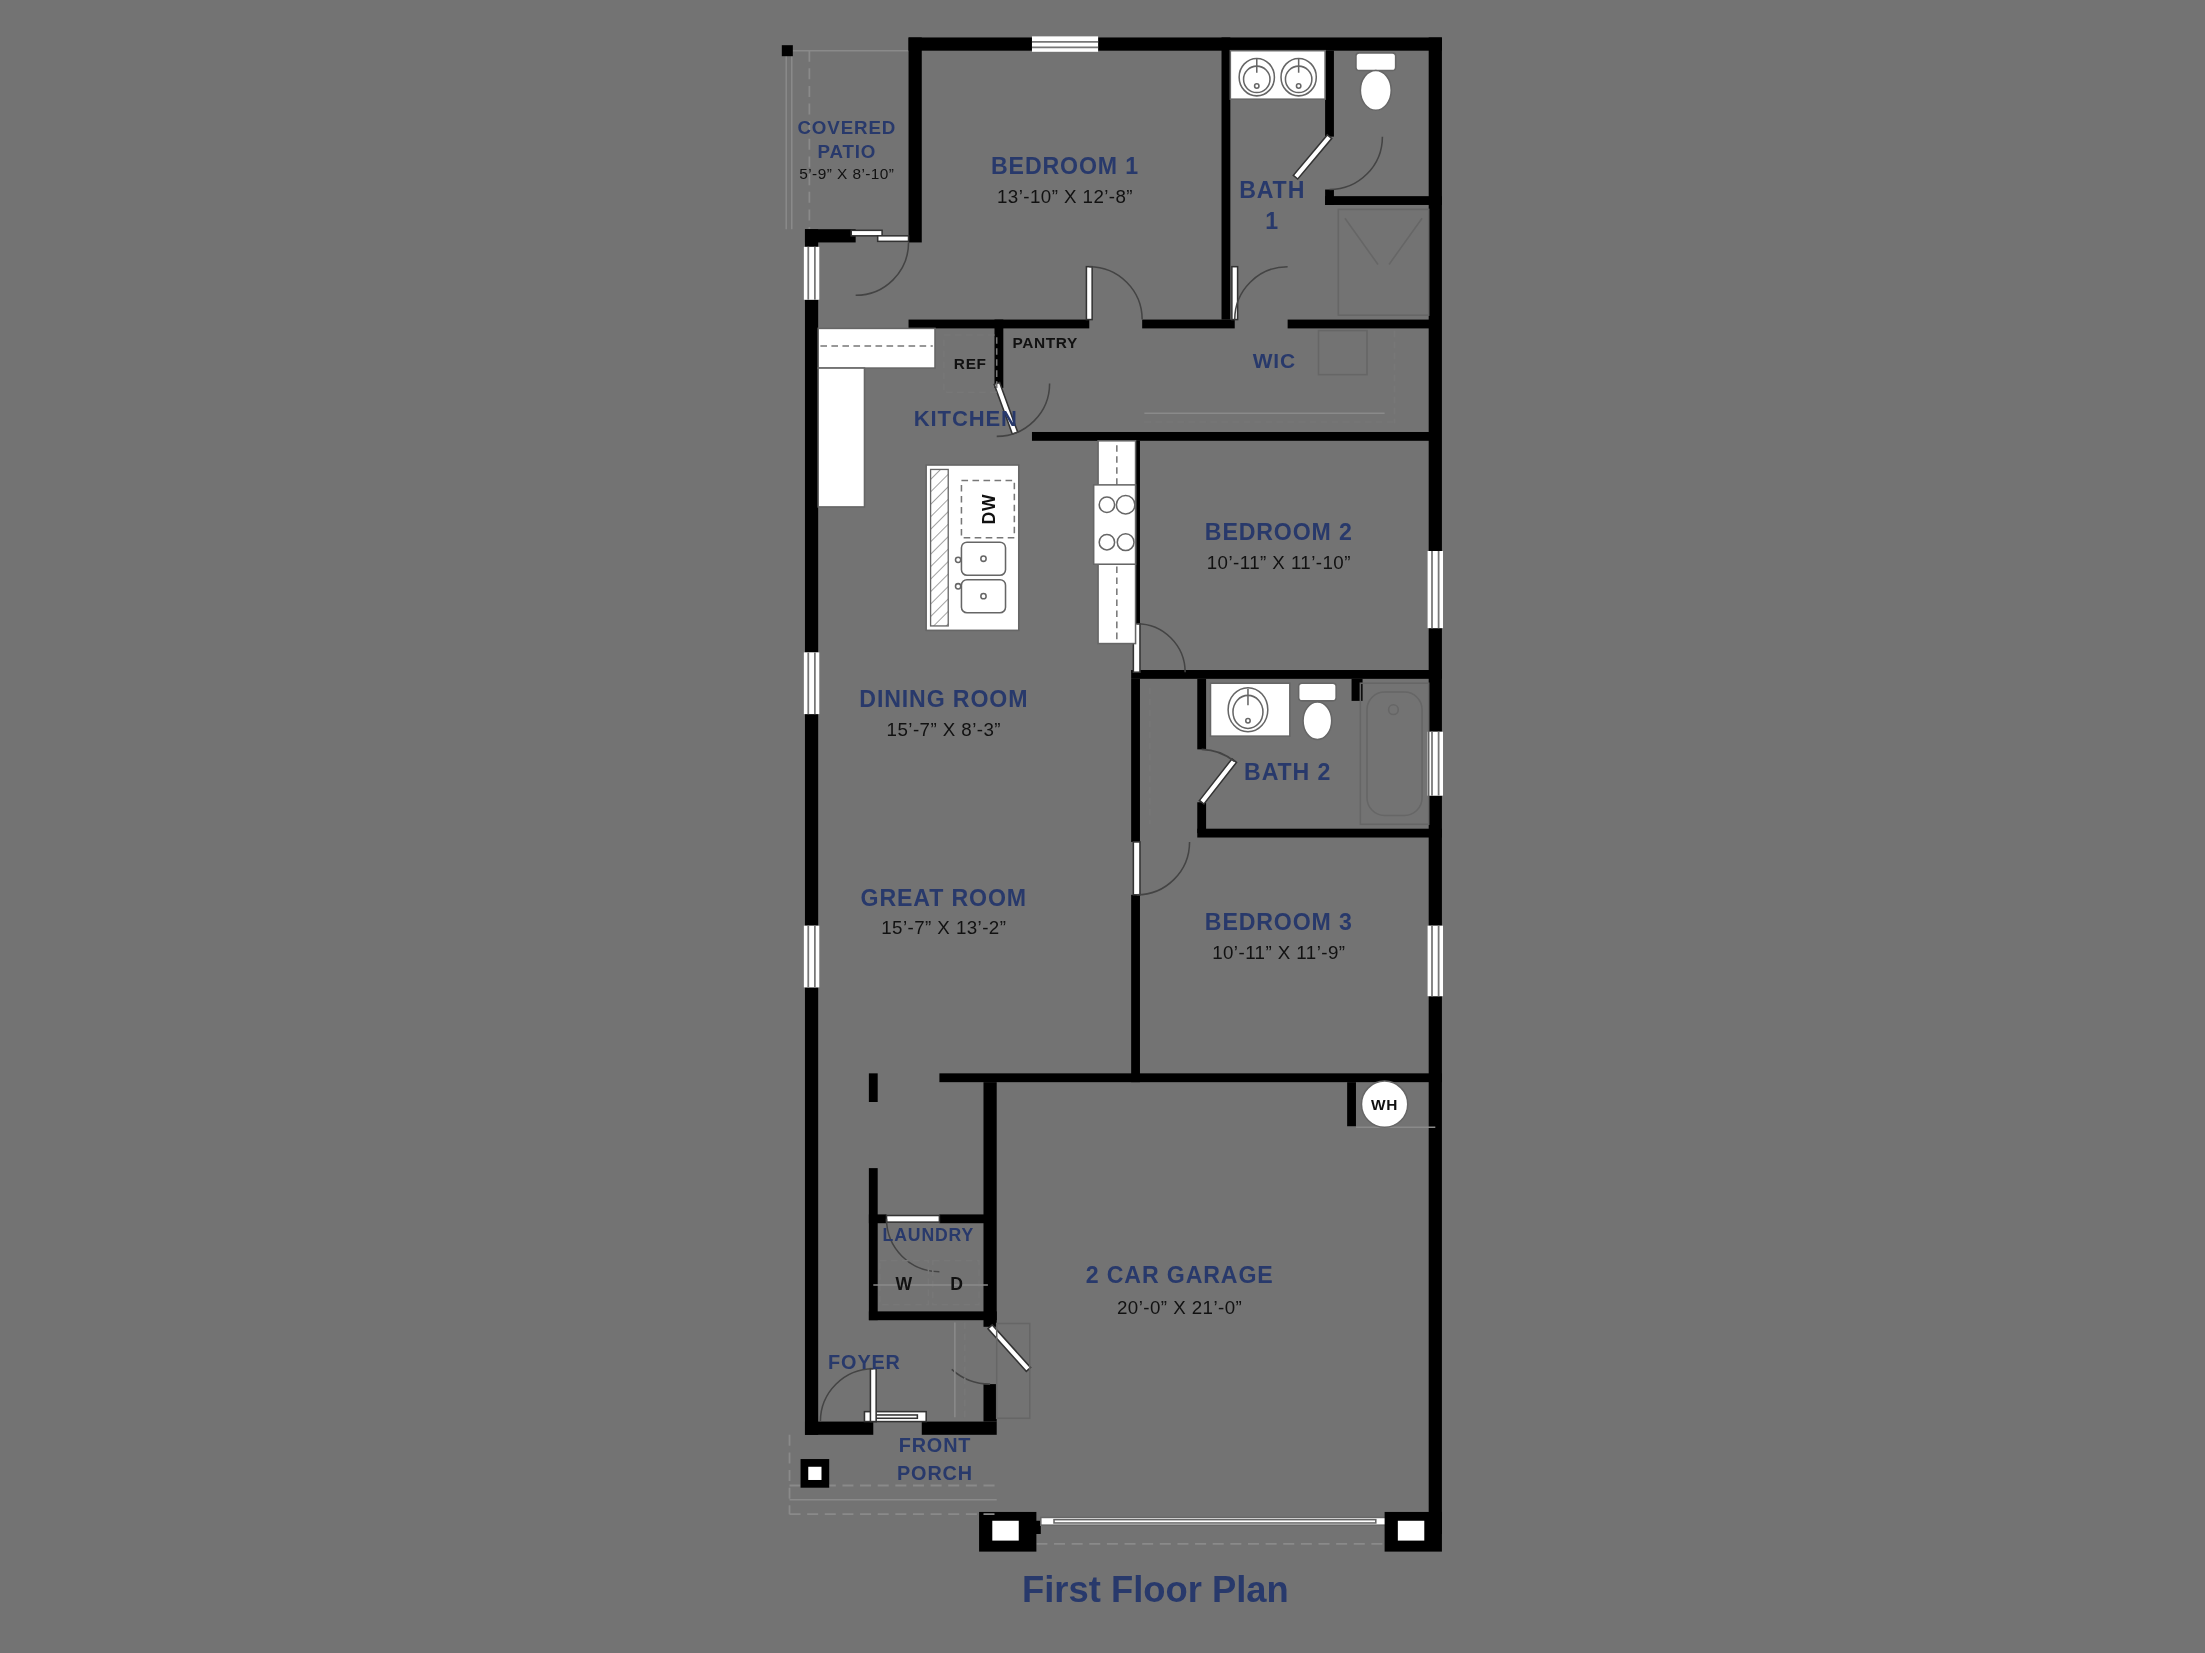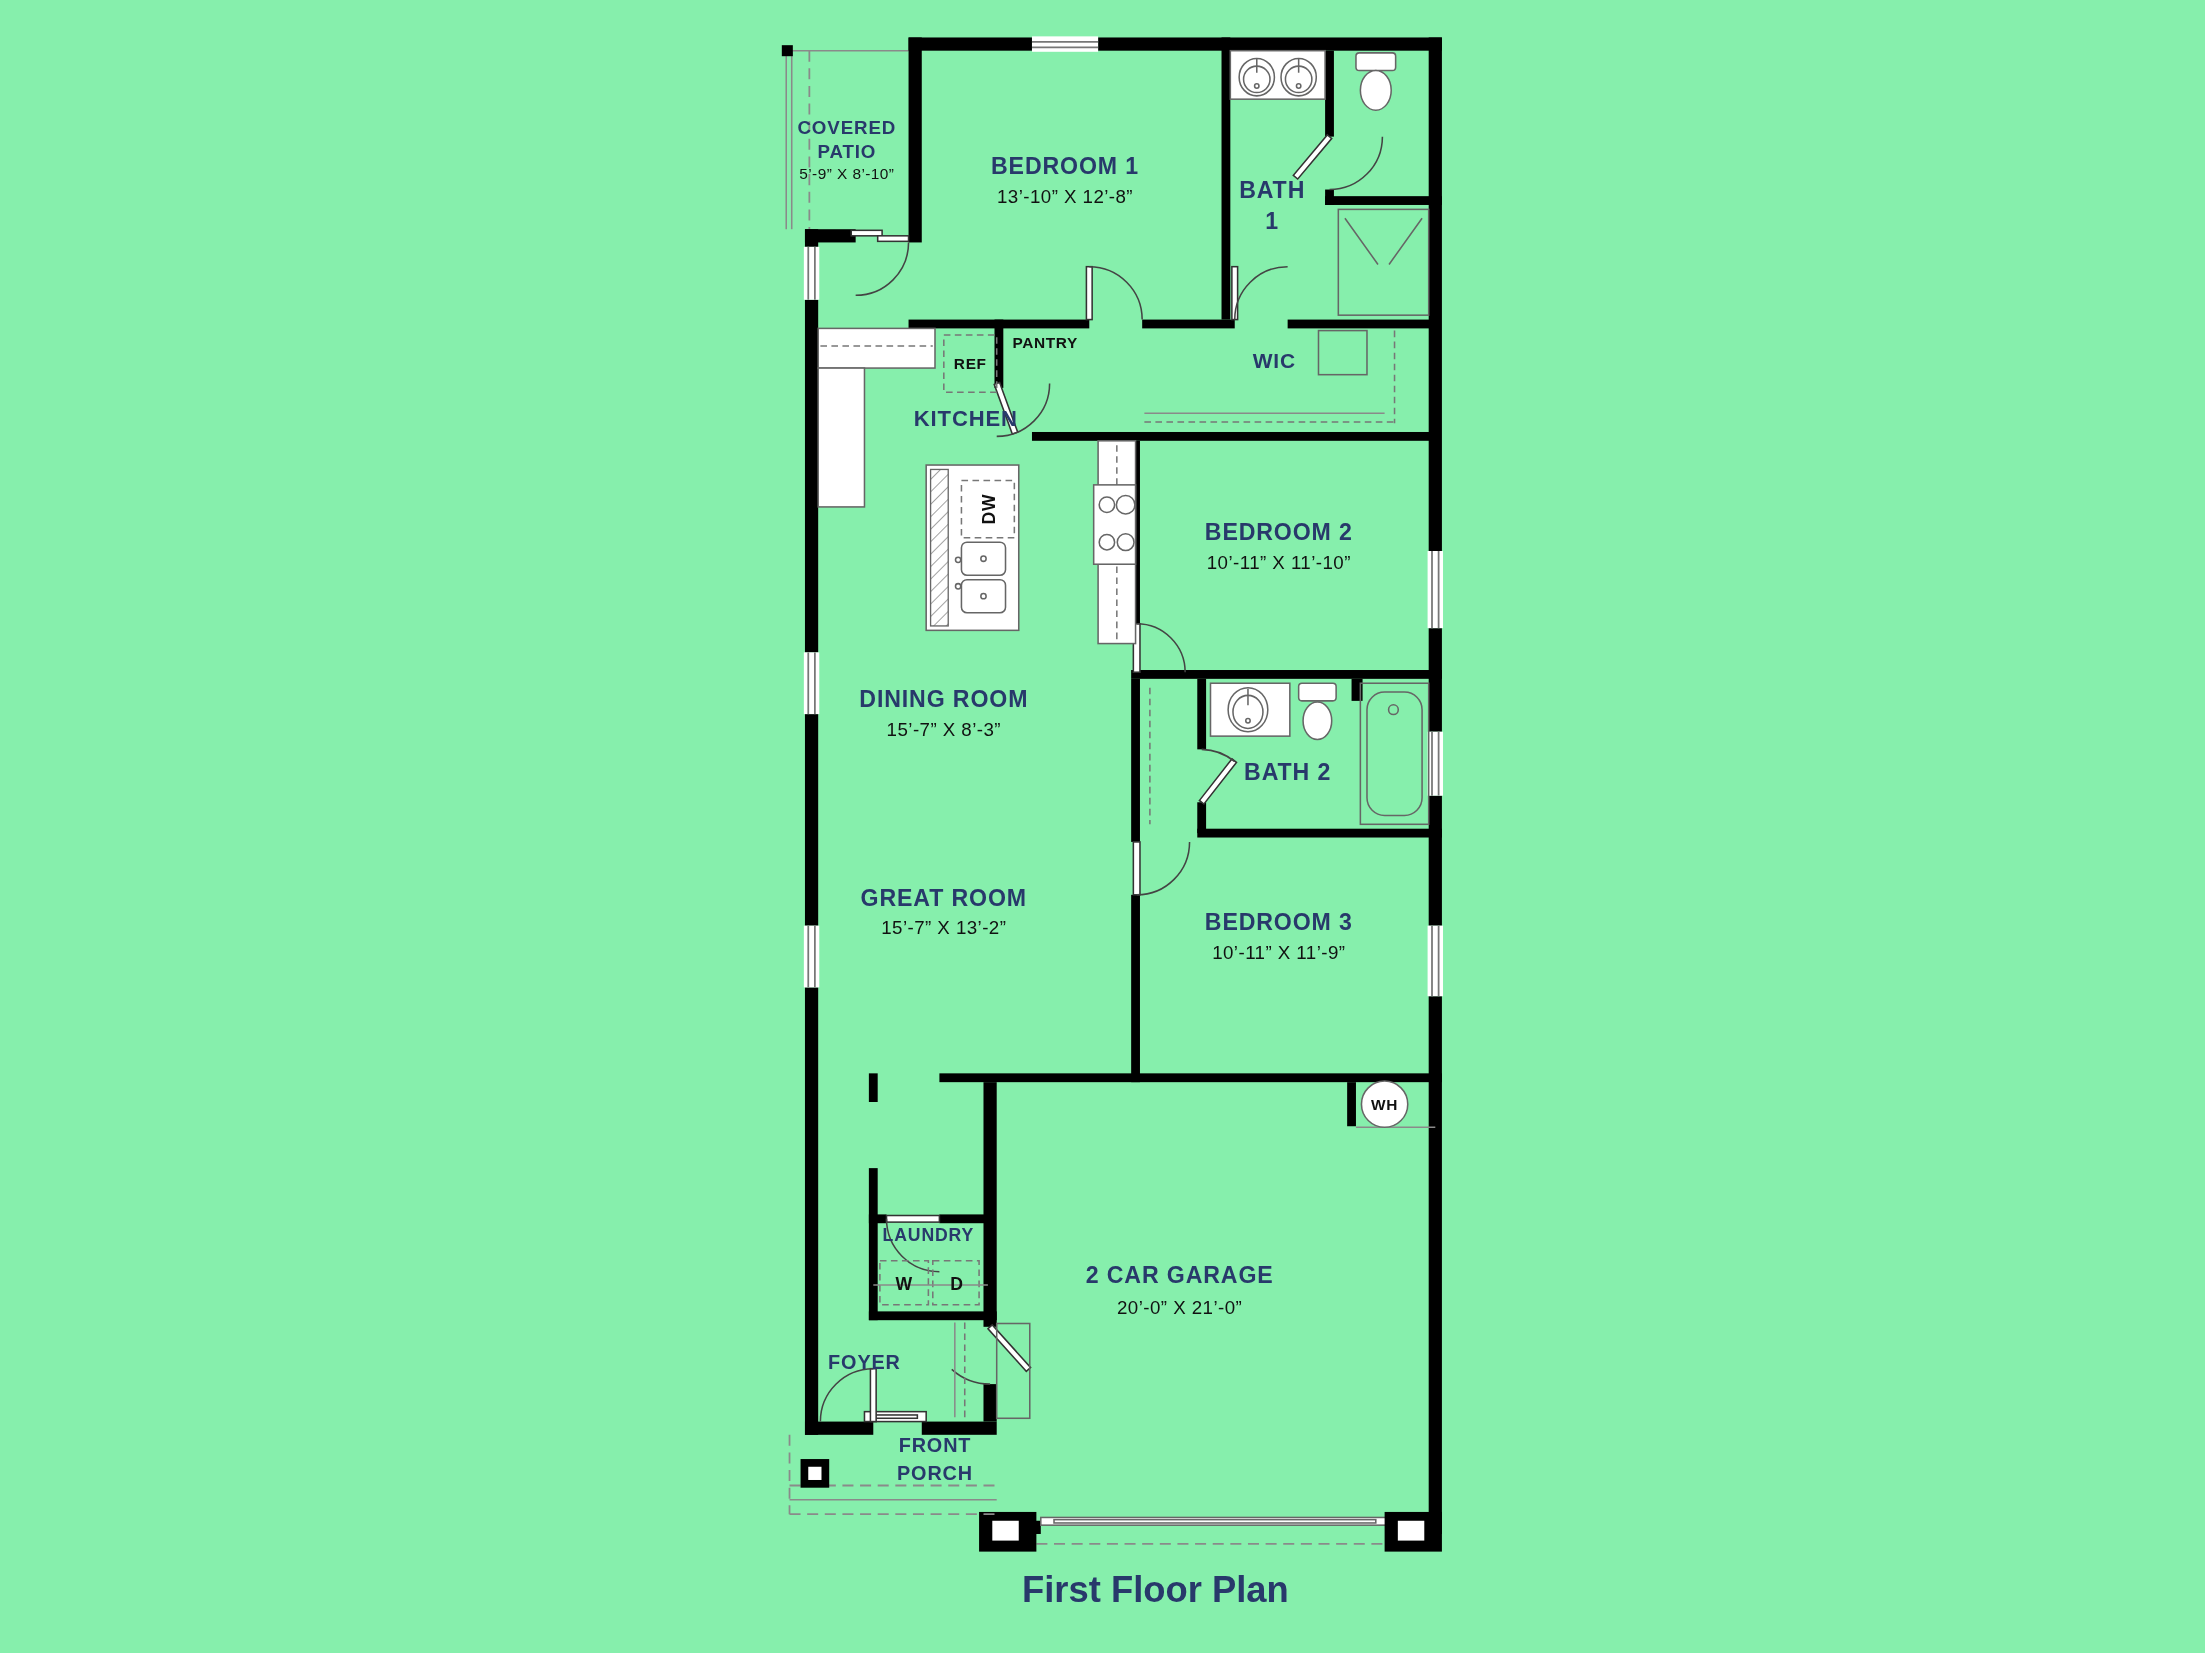--- a/index.html
+++ b/index.html
@@ -1,16 +1,16 @@
 <!DOCTYPE html>
 <html style="font-size:7px"><head>
 <meta charset="utf-8">
 <style>
   html,body{margin:0;padding:0;background:#ffffff;width:100%;height:100%;}
-  .plan-wrap{width:100vw;height:100vh;display:flex;align-items:center;justify-content:center;background:#86efac;}
+  .plan-wrap{width:100vw;height:100vh;display:flex;align-items:center;justify-content:center;background:#737373;}
   svg{display:block;width:100%;height:100%;font-family:"Liberation Sans",sans-serif;}
   .lbl{fill:#28396b;font-weight:bold;letter-spacing:.4px;}
   .dim{fill:#111111;letter-spacing:.2px;}
   .sm{fill:#111111;font-weight:bold;letter-spacing:.3px;}
   .wall{fill:#000000;stroke:none;}
   .fix{fill:#ffffff;stroke:#666666;stroke-width:.7;}
   .fixn{fill:none;stroke:#666666;stroke-width:.7;}
   .thin{stroke:#8a8a8a;stroke-width:.7;fill:none;}
   .dash{stroke:#8a8a8a;stroke-width:.8;fill:none;stroke-dasharray:5 3;}
   .dashs{stroke:#777777;stroke-width:.7;fill:none;stroke-dasharray:3 2;}

